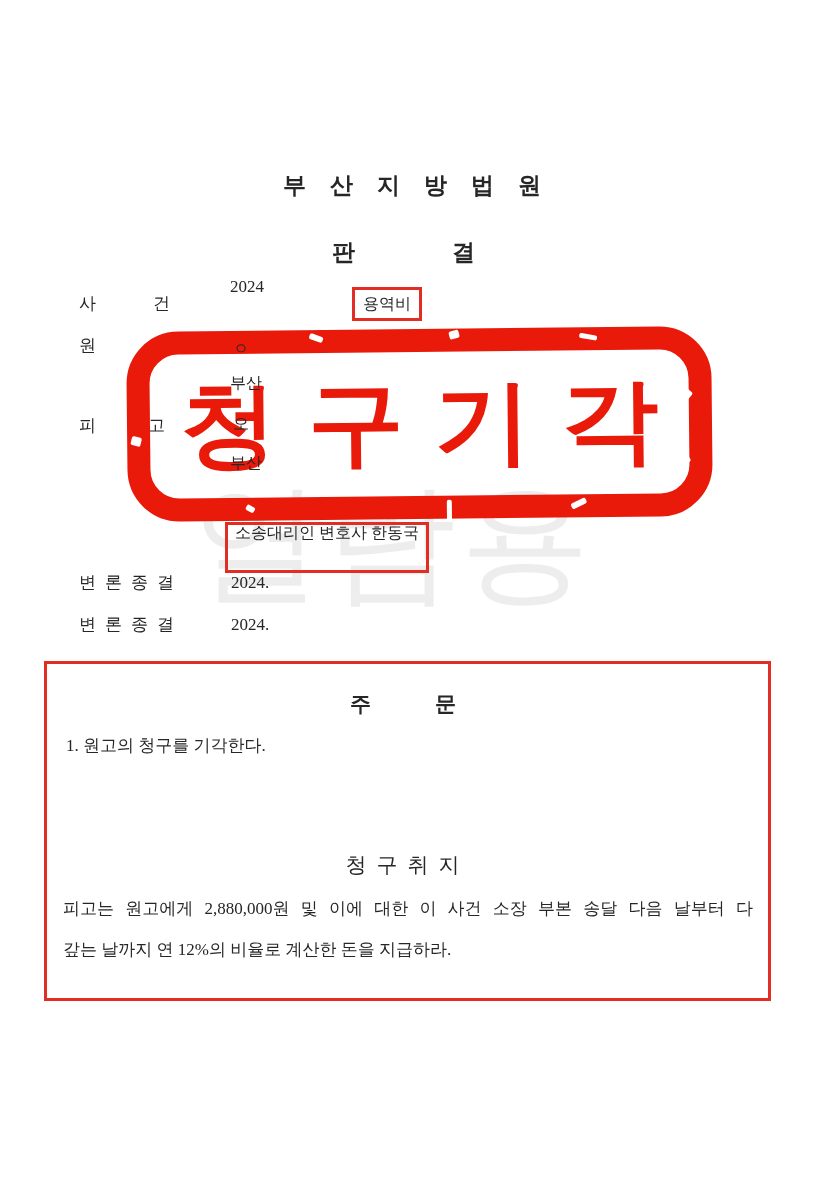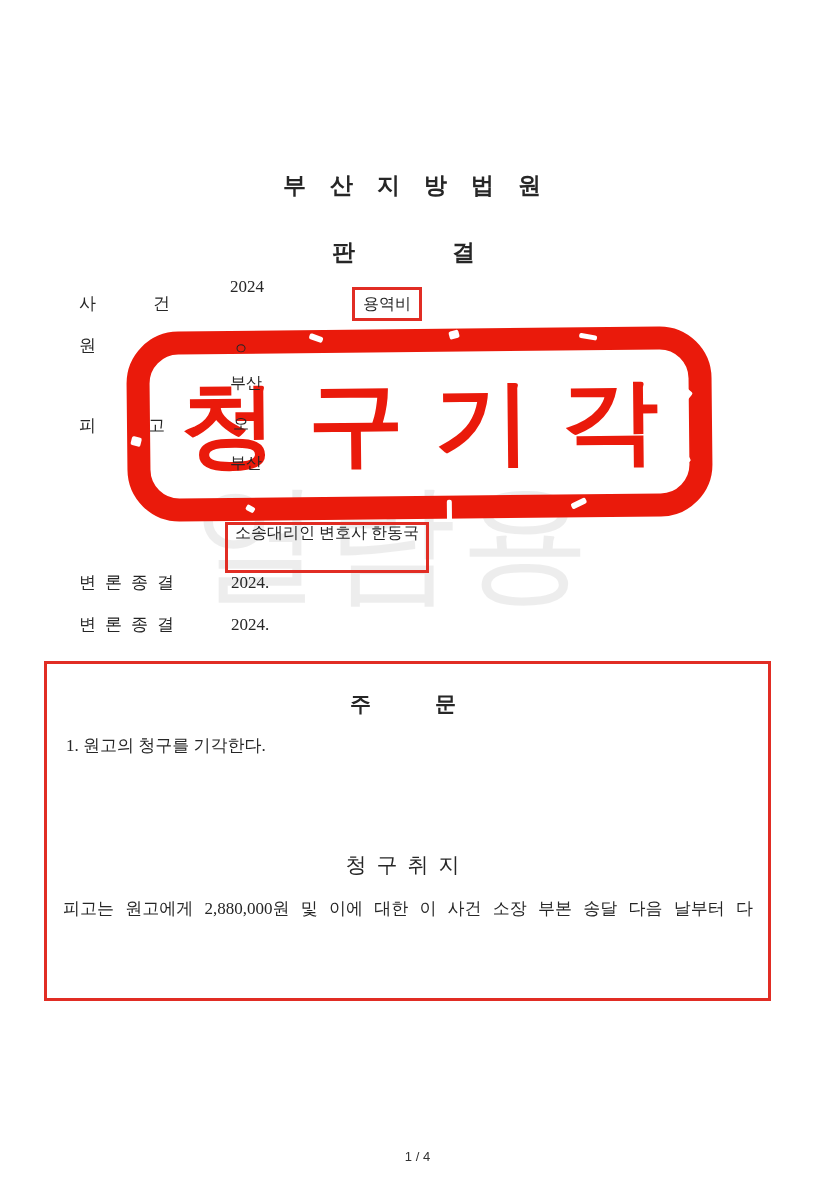--- a/index.html
+++ b/index.html
@@ -172,18 +172,18 @@
   <span class="abs row-text date-label sd-label">변론종결</span>
   <span class="abs row-text sd-value">2024.</span>
 
   <div class="order-box">
     <div class="inner">
       <span class="abs oh-left">주</span>
       <span class="abs oh-right">문</span>
       <span class="abs order-item1">1. 원고의 청구를 기각한다.</span>
       <div class="abs claim-heading">청구취지</div>
       <div class="abs claim-line1">피고는 원고에게 2,880,000원 및 이에 대한 이 사건 소장 부본 송달 다음 날부터 다</div>
+      <span class="abs claim-line2">갚는 날까지 연 12%의 비율로 계산한 돈을 지급하라.</span>
     </div>
   </div>
 
-  <div class="abs footer">1 / 4</div>
 
 </div>
 
 </body></html>

